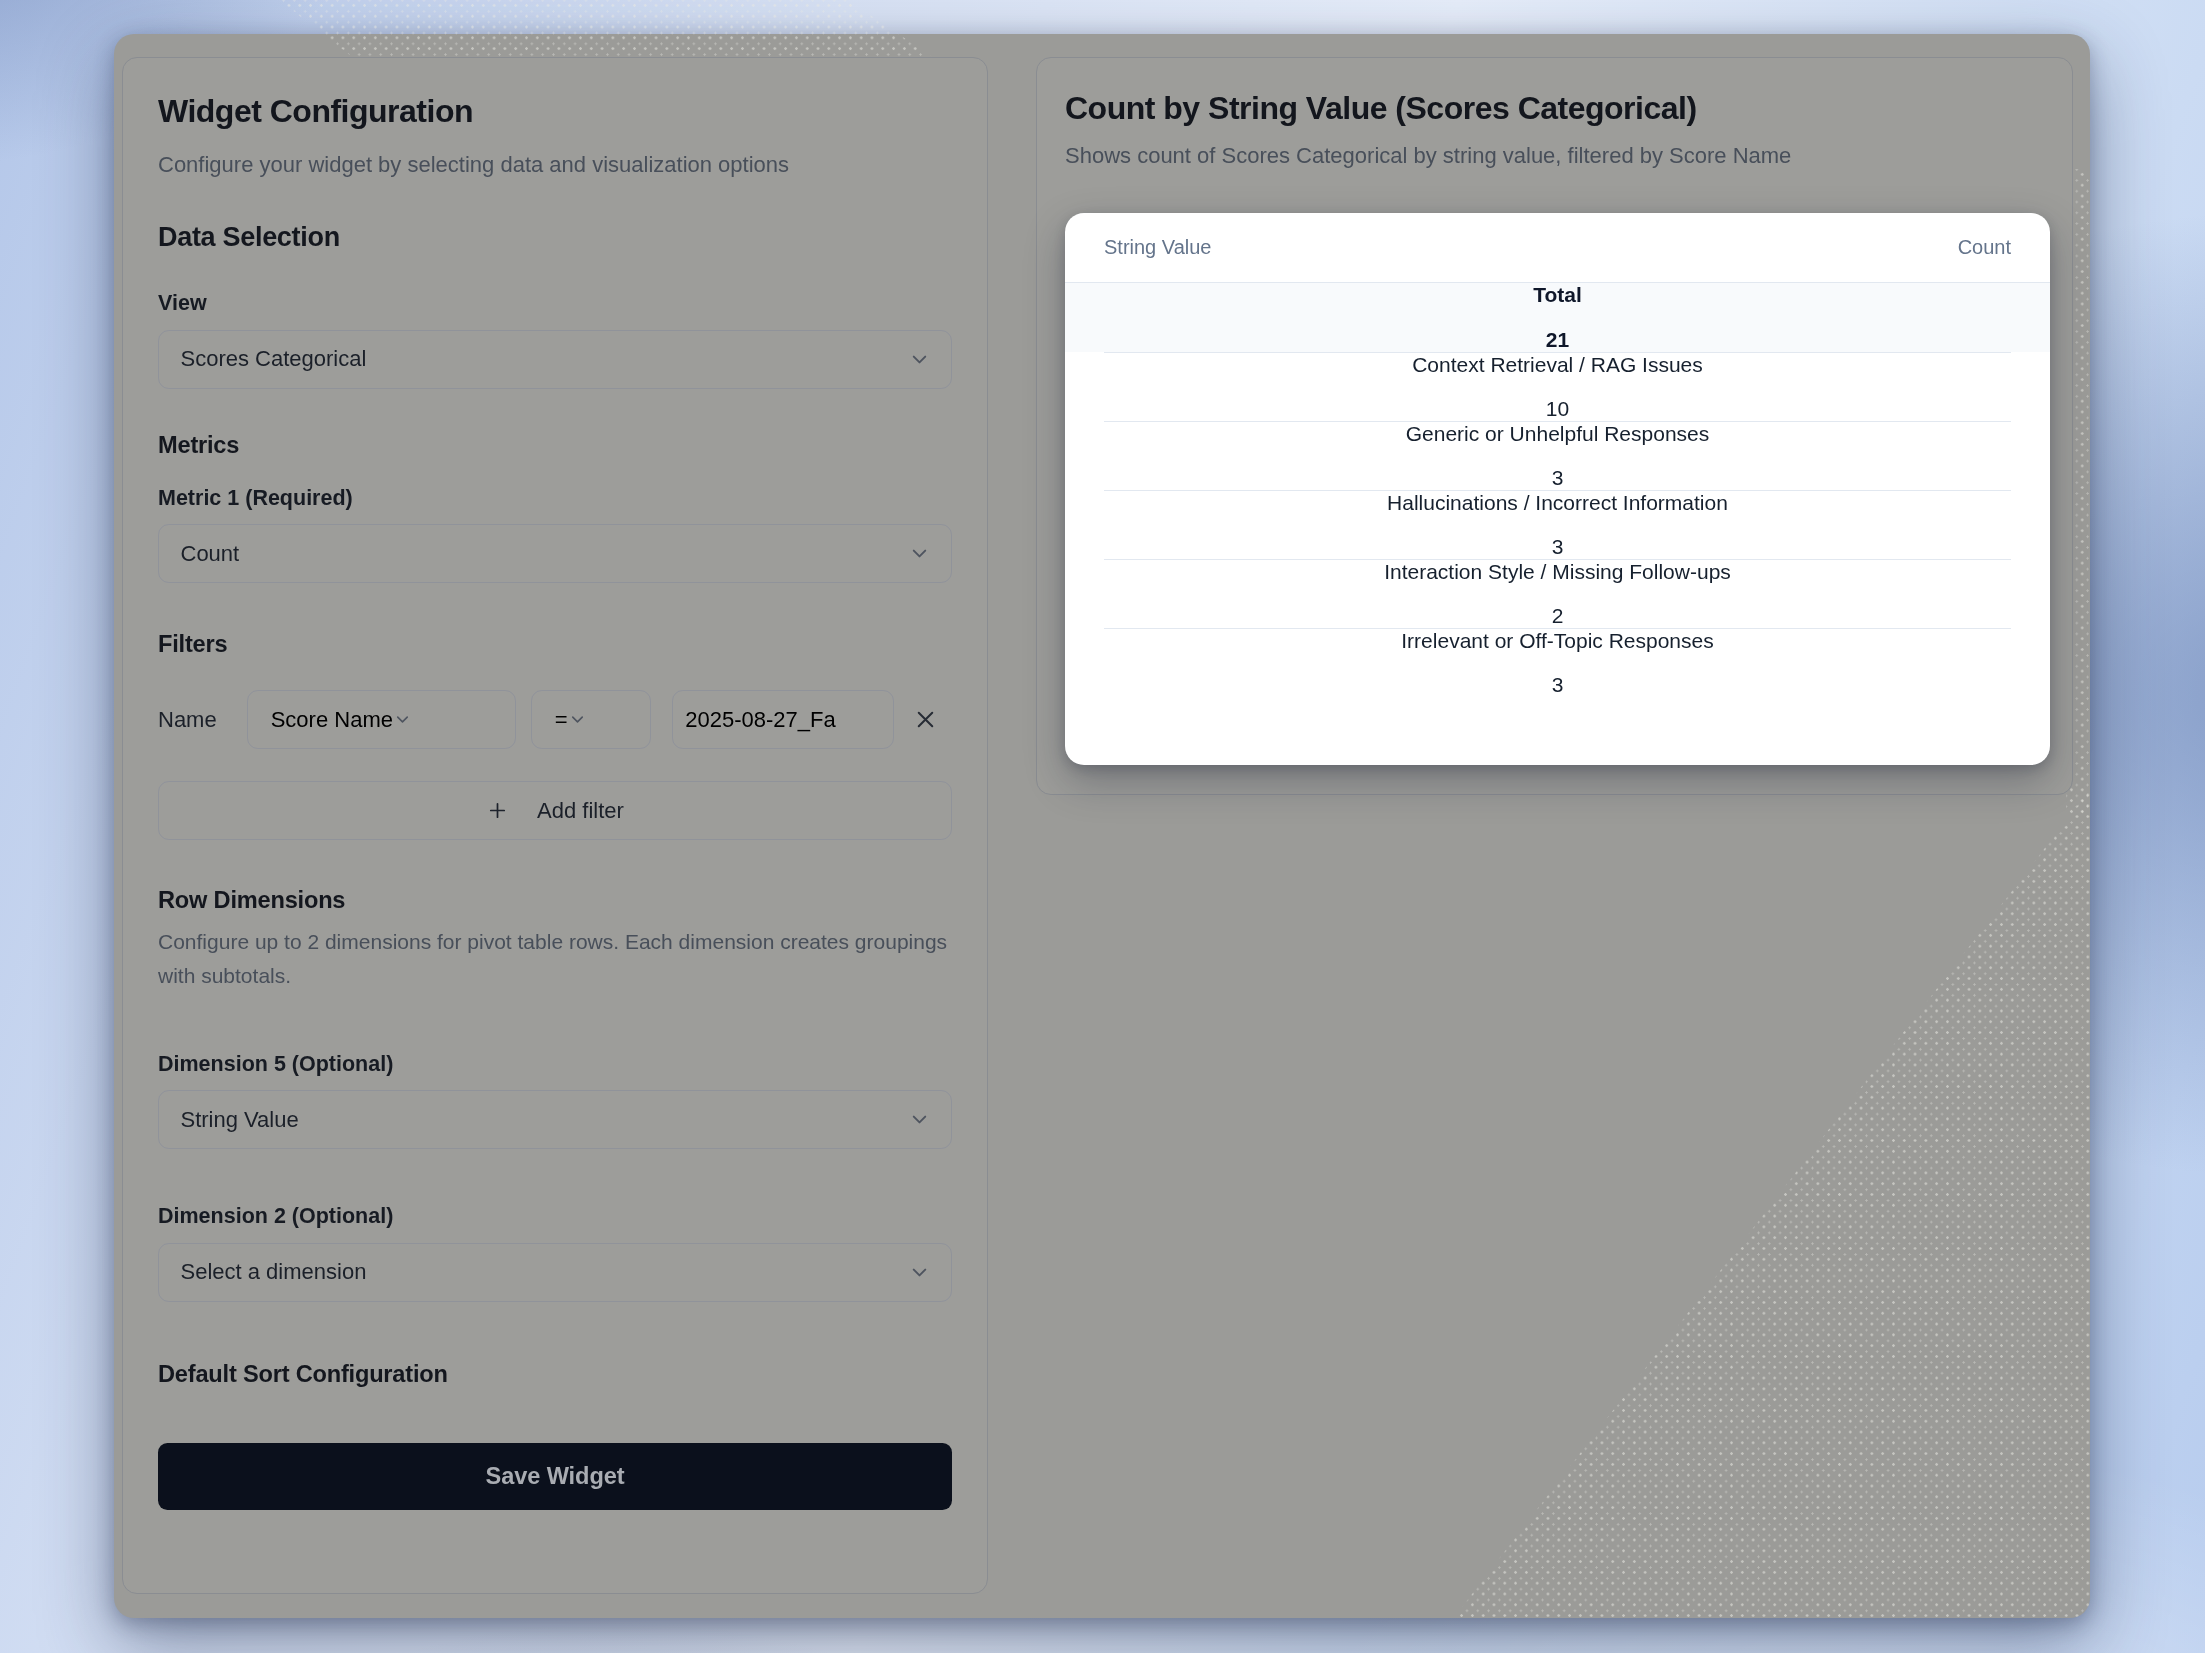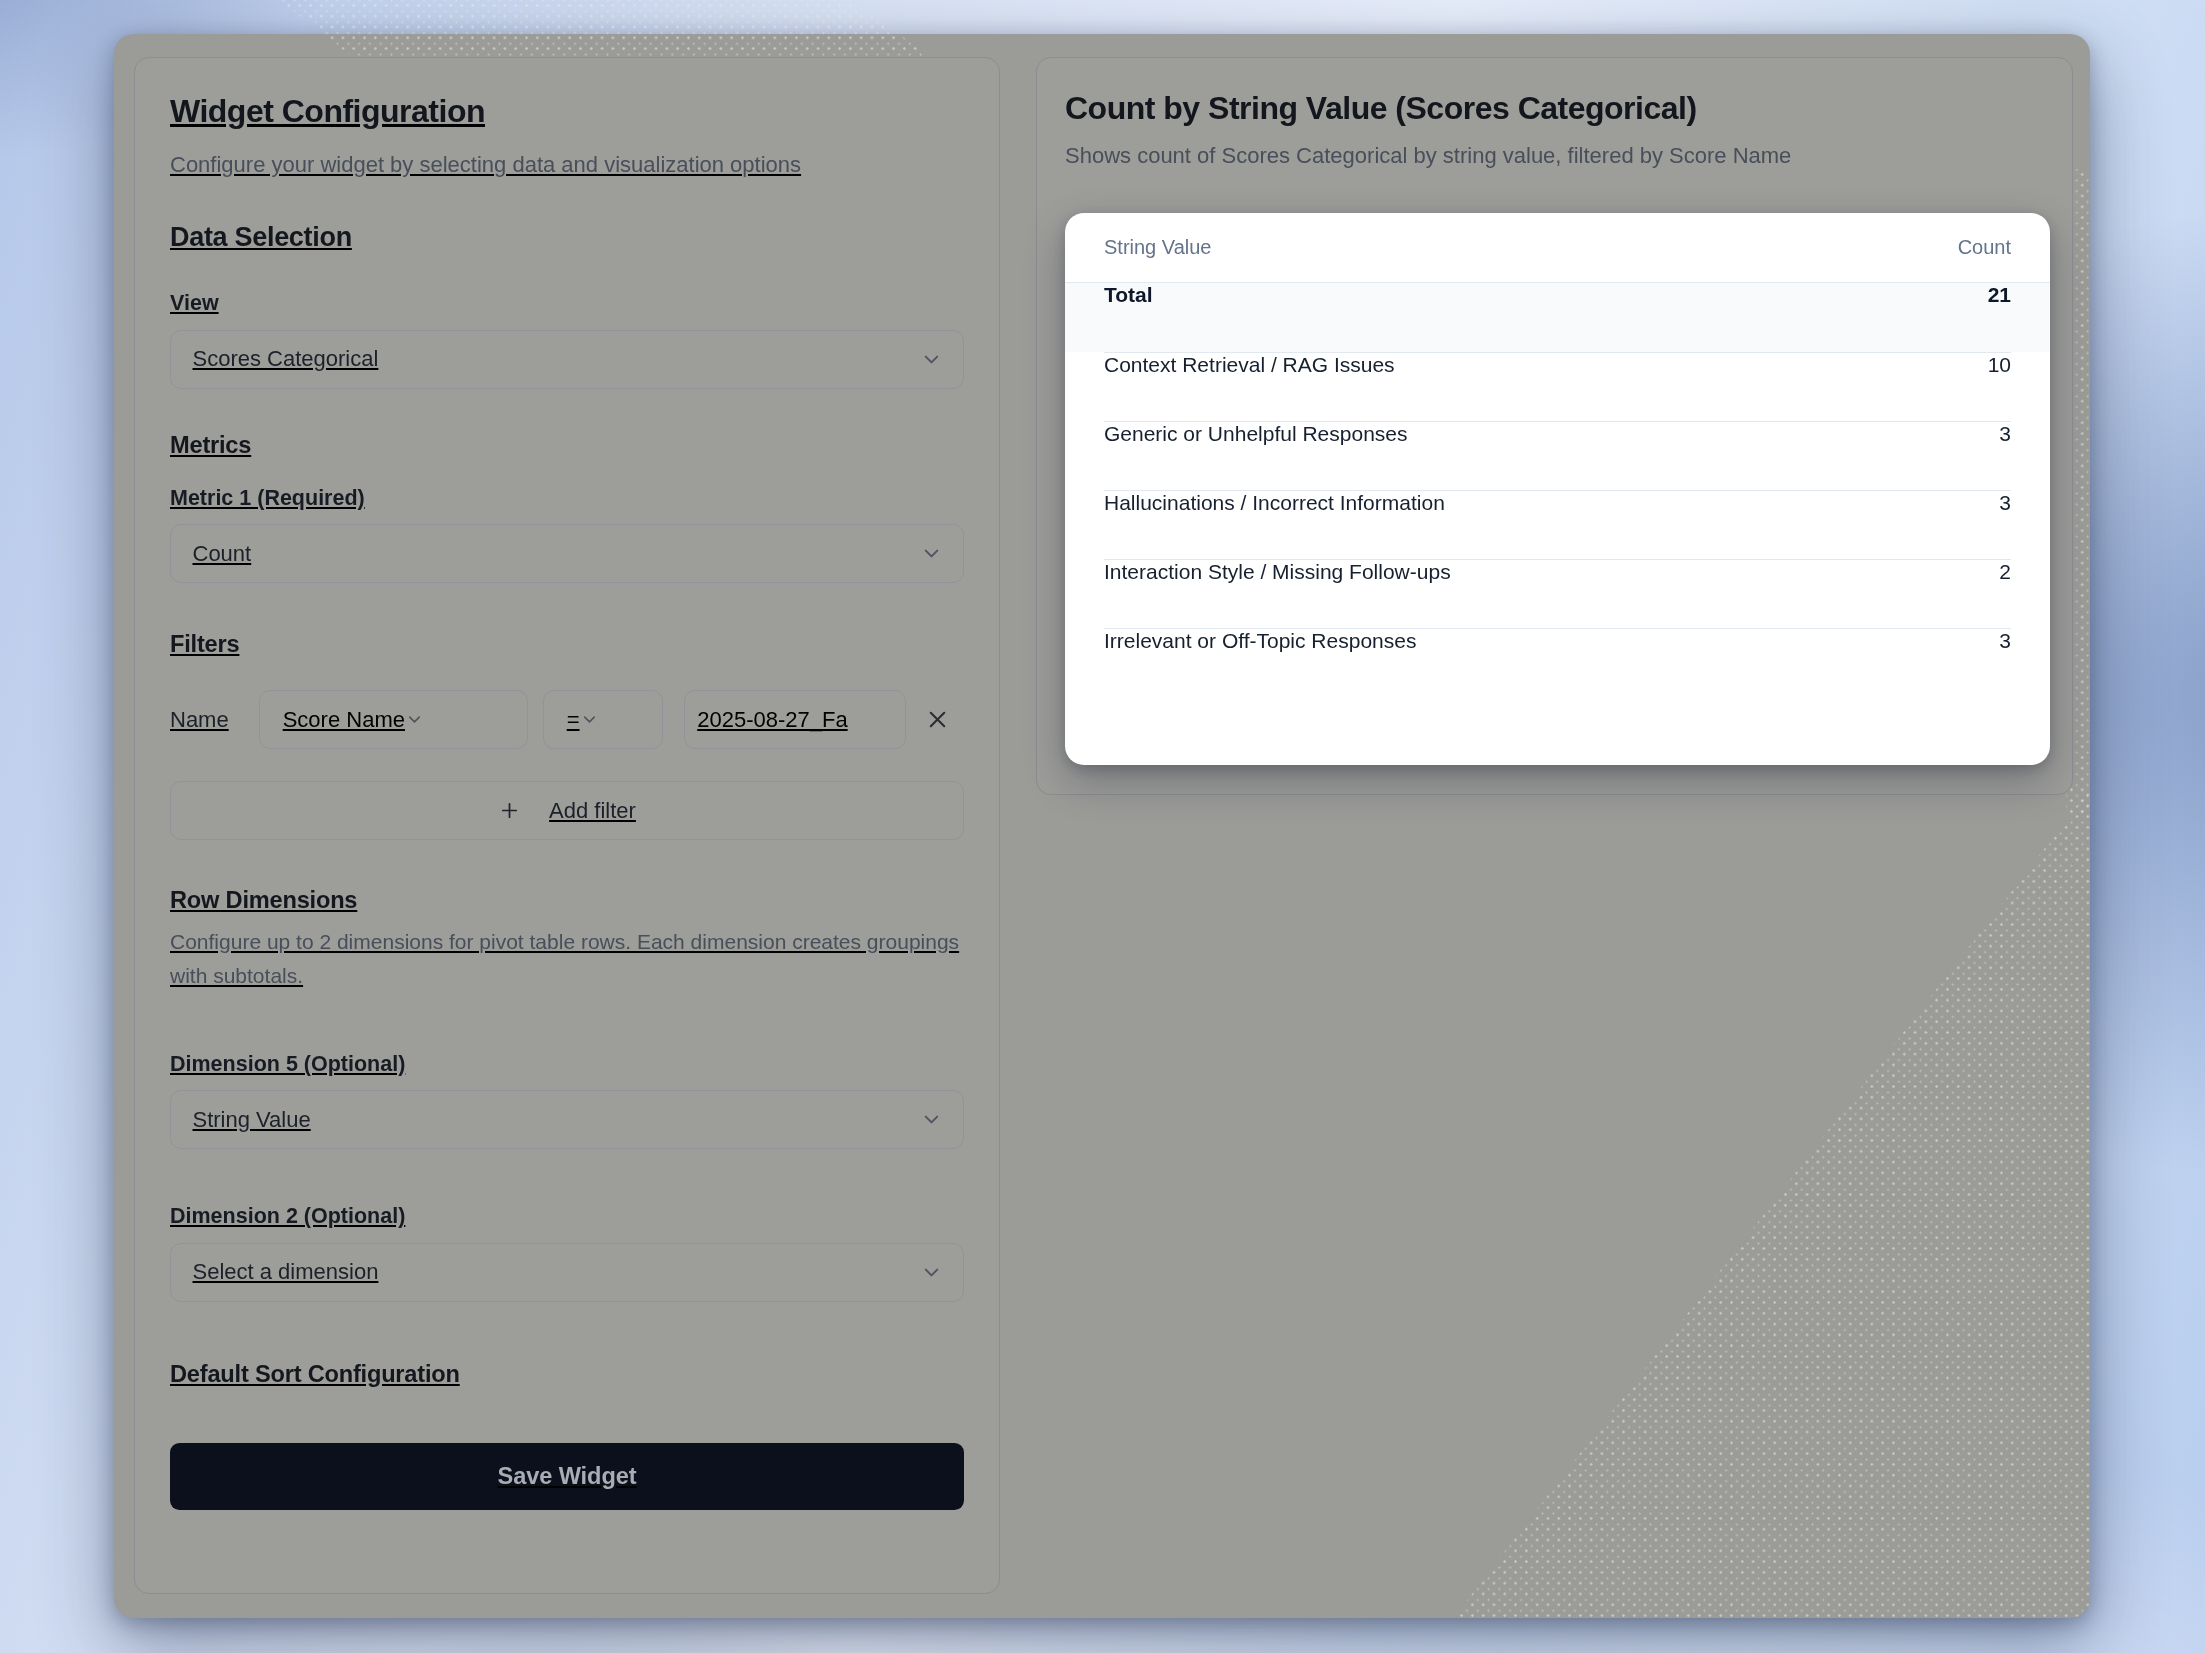--- a/index.html
+++ b/index.html
@@ -36,21 +36,21 @@
   .dots-corner{ right:0; bottom:0; left:1299px; top:734px;
     clip-path:polygon(100% 2.5%, 6% 100%, 100% 100%);
     border-radius:0 0 19px 0; }
 
   
   .panel{
     position:absolute; top:23px;
     background:#9d9d9a; border:1.3px solid #8a8d92; border-radius:15px;
     z-index:2;
   }
-  .panel-config{ left:20px;  width:866px; height:1537px; padding:34px 35px 0 35px;text-decoration:underline; }
+  .panel-config{ left:8px;  width:866px; height:1537px; padding:34px 35px 0 35px; }
   .panel-preview{ left:922px; width:1037px; height:738px; padding:31px 22px 0 28px; }
 
   .panel-title{ font-size:32px; font-weight:700; color:#13161d; letter-spacing:-0.5px; line-height:39px; }
   .panel-sub{ font-size:22px; color:#484f5a; line-height:38px; margin-top:15px; }
   .panel-preview .panel-sub{ margin-top:9.4px; }
 
   .h2{ font-size:27px; font-weight:700; color:#14171e; letter-spacing:-0.3px; margin-top:38px; }
   .h3{ font-size:23.6px; font-weight:700; color:#14171e; letter-spacing:-0.2px; }
   .field-label{ font-size:21.5px; font-weight:600; color:#171b23; }
 
@@ -96,22 +96,22 @@
 
   
   .table-card{
     position:relative; z-index:3; margin-top:38px; height:552px;
     background:#ffffff; border-radius:19px; padding:0 39px;
     box-shadow:0 16px 40px rgba(15,23,42,.30), 0 4px 12px rgba(15,23,42,.18);
     overflow:hidden;
   }
   .t-head{ display:flex; justify-content:space-between; align-items:center;
     height:69px; font-size:20px; font-weight:500; color:#64748b; }
-  .t-row{ display:flex; justify-content:space-between; align-items:flex-start;
-    height:69px; font-size:21px; color:#16202e; border-top:1.3px solid #e2e8f0; }
+  .t-row{ display:flex; justify-content:space-between; align-items:center;
+    height:69px; font-size:21px; color:#16202e; border-top:1.3px solid #e2e8f0;flex-direction:column; }
   .t-row.total{ height:70px; font-weight:700; color:#0f172a;
     background:#f8fafc; margin:0 -39px; padding:0 39px; }
   .t-row .cnt{ font-variant-numeric:tabular-nums; }
 </style>
 </head>
 <body>
 
 <div class="modal">
   <div class="dots dots-top"></div>
   <div class="dots dots-right"></div>

